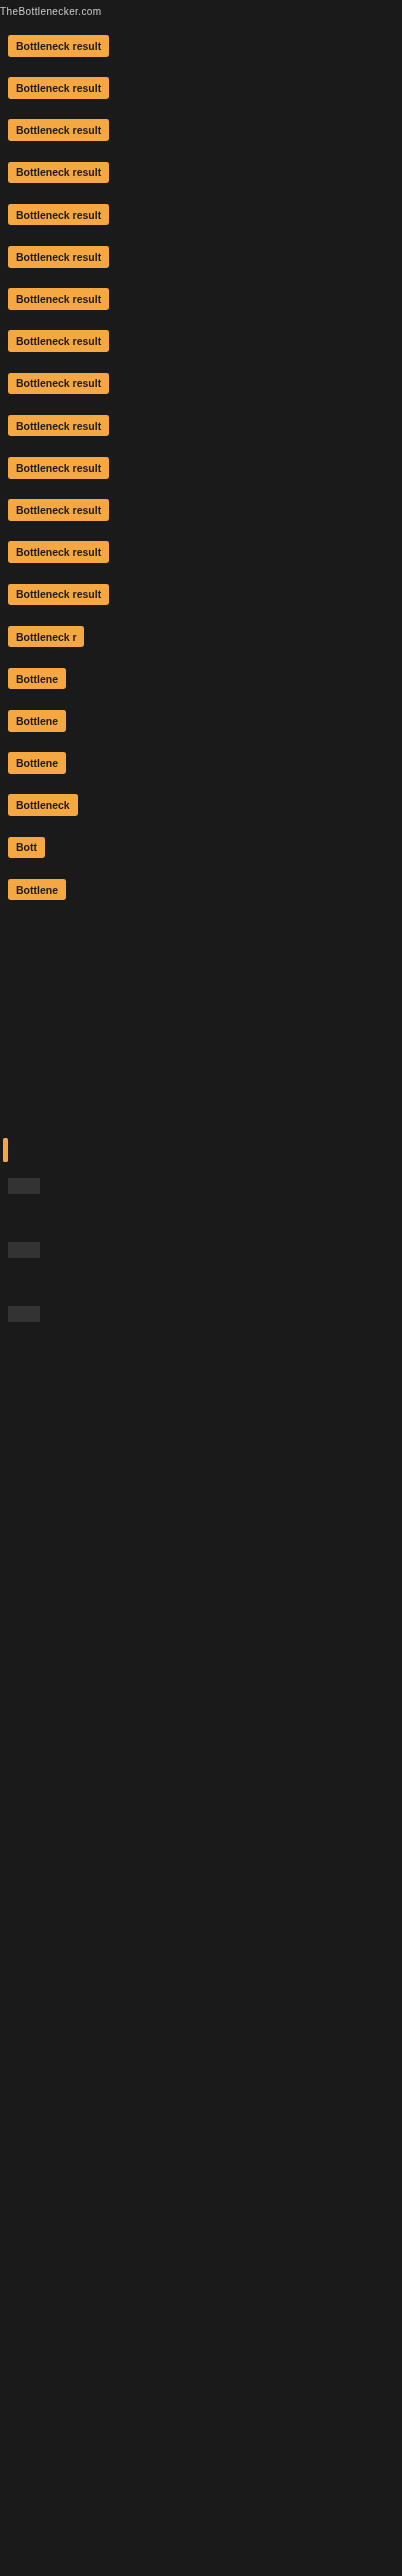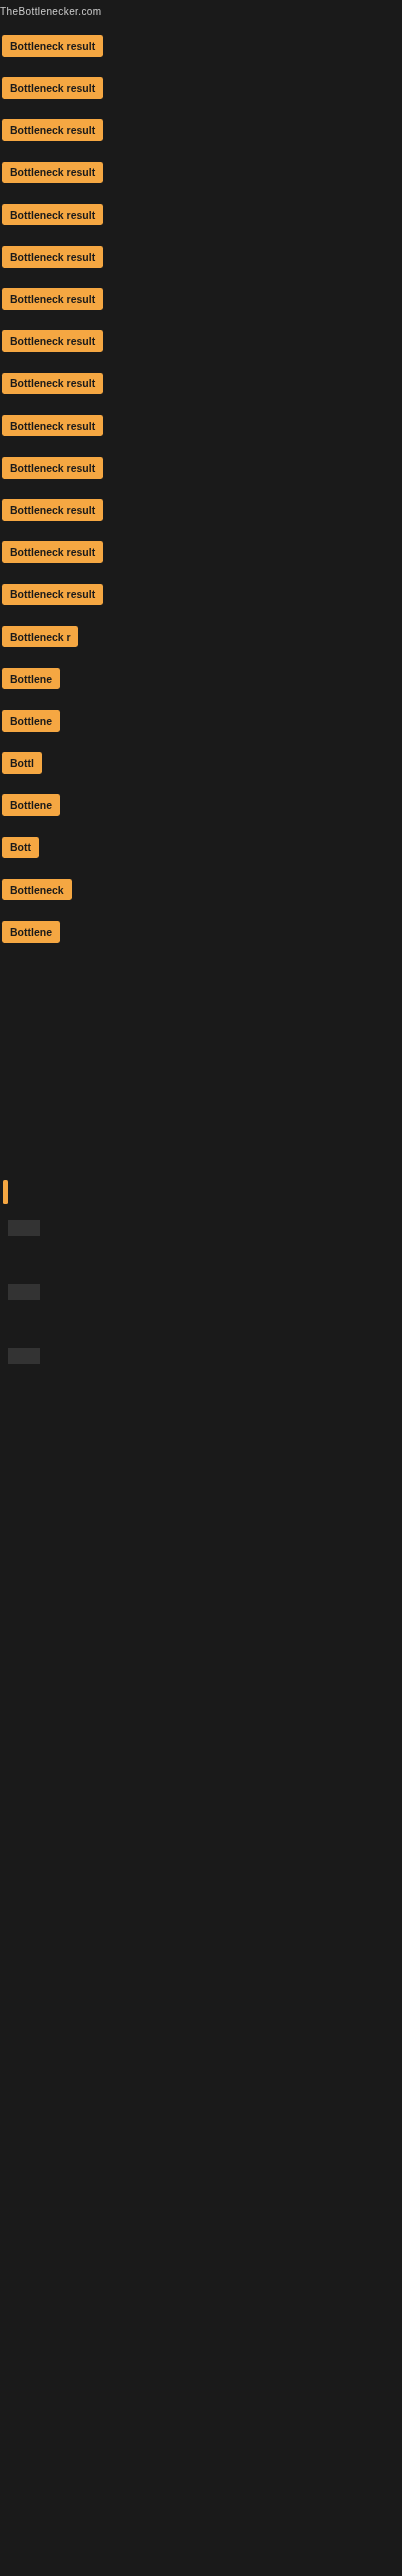--- a/index.html
+++ b/index.html
@@ -19,21 +19,21 @@
     .site-title {
       text-align: left;
       color: #cccccc;
       font-size: 10px;
       padding: 6.4px 0 9.7px 0;
       letter-spacing: 0.4px;
     }
 
     .bottleneck-item {
       margin: 0 0 1.6px 0;
-      padding: 8px 0 8px 2px;
+      padding: 8px 0 8px 8px;
       position: relative;
     }
 
     .bottleneck-badge {
       display: inline-block;
       background-color: #f5a742;
       color: #1a1a1a;
       font-size: 10.5px;
       font-weight: 600;
       padding: 4.8px 8px;
@@ -117,24 +117,23 @@
       <div class="bottleneck-item item-7"><span class="bottleneck-badge">Bottleneck result</span></div>
       <div class="bottleneck-item item-8"><span class="bottleneck-badge">Bottleneck result</span></div>
       <div class="bottleneck-item item-9"><span class="bottleneck-badge">Bottleneck result</span></div>
       <div class="bottleneck-item item-10"><span class="bottleneck-badge">Bottleneck result</span></div>
       <div class="bottleneck-item item-11"><span class="bottleneck-badge">Bottleneck result</span></div>
       <div class="bottleneck-item item-12"><span class="bottleneck-badge">Bottleneck result</span></div>
       <div class="bottleneck-item item-13"><span class="bottleneck-badge">Bottleneck result</span></div>
       <div class="bottleneck-item item-16"><span class="bottleneck-badge">Bottleneck r</span></div>
       <div class="bottleneck-item item-17"><span class="bottleneck-badge">Bottlene</span></div>
       <div class="bottleneck-item item-18"><span class="bottleneck-badge">Bottlene</span></div>
-      <div class="bottleneck-item item-19"><span class="bottleneck-badge">Bottl</span></div>
       <div class="bottleneck-item item-20"><span class="bottleneck-badge">Bottlene</span></div>
+      <div class="bottleneck-item item-22"><span class="bottleneck-badge">Bottleneck</span></div>
       <div class="bottleneck-item item-23"><span class="bottleneck-badge">Bott</span></div>
-      <div class="bottleneck-item item-22"><span class="bottleneck-badge">Bottleneck</span></div>
       <div class="bottleneck-item item-24"><span class="bottleneck-badge">Bottlene</span></div>
     </div>
 
   <div class="spacer-section"></div>
 
   <div class="small-indicator"></div>
 
   <div class="bottom-section">
     <div class="bottom-bar"></div>
     <div class="bottom-bar"></div>

